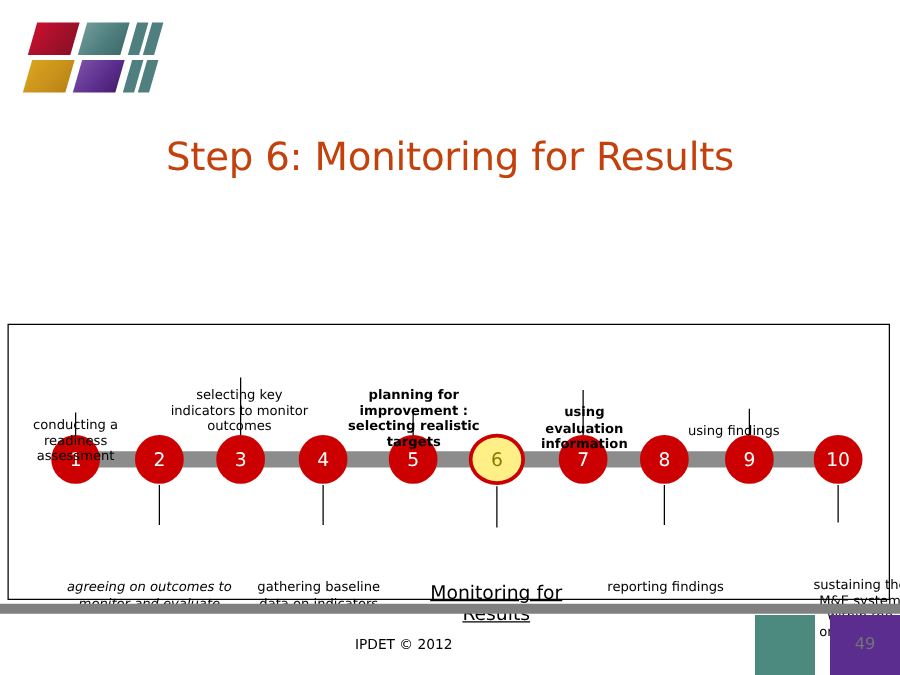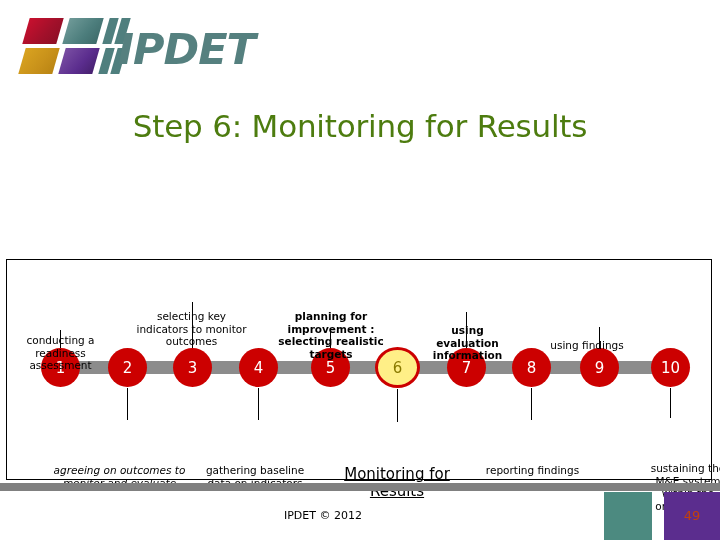--- a/index.html
+++ b/index.html
@@ -63,21 +63,21 @@
 
   
   #slide-title {
     position: absolute;
     left: 0;
     top: 108px;
     width: 720px;
     text-align: center;
     font-family: "DejaVu Sans", sans-serif;
     font-size: 31px;
-    color: #4d7c0f;
+    color: #c2410c;
     letter-spacing: -0.2px;
   }
 
   
   #diagram {
     position: absolute;
     left: 6px;
     top: 259px;
     width: 706px;
     height: 221px;
@@ -176,38 +176,37 @@
     background: #5b2d8e;
   }
   #page-number {
     position: absolute;
     left: 664px;
     top: 508px;
     width: 56px;
     text-align: center;
     font-family: "DejaVu Sans", sans-serif;
     font-size: 13px;
-    color: #c2410c;
+    color: #737373;
   }
 </style>
 </head>
 <body>
 
 <div id="logo">
   <div class="logo-tiles">
     <div class="tile red"></div>
     <div class="tile teal"></div>
     <div class="tile gold"></div>
     <div class="tile purple"></div>
     <div class="stripe s1"></div>
     <div class="stripe s2"></div>
     <div class="stripe s3"></div>
     <div class="stripe s4"></div>
   </div>
-  <div id="logo-text">IPDET</div>
 </div>
 
 <div id="slide-title">Step 6: Monitoring for Results</div>
 
 <div id="diagram"></div>
 <div id="rail"></div>
 
 <div id="diagram-layer">
     <div class="node" style="left: 41px;">1</div>
     <div class="node" style="left: 108px;">2</div>

